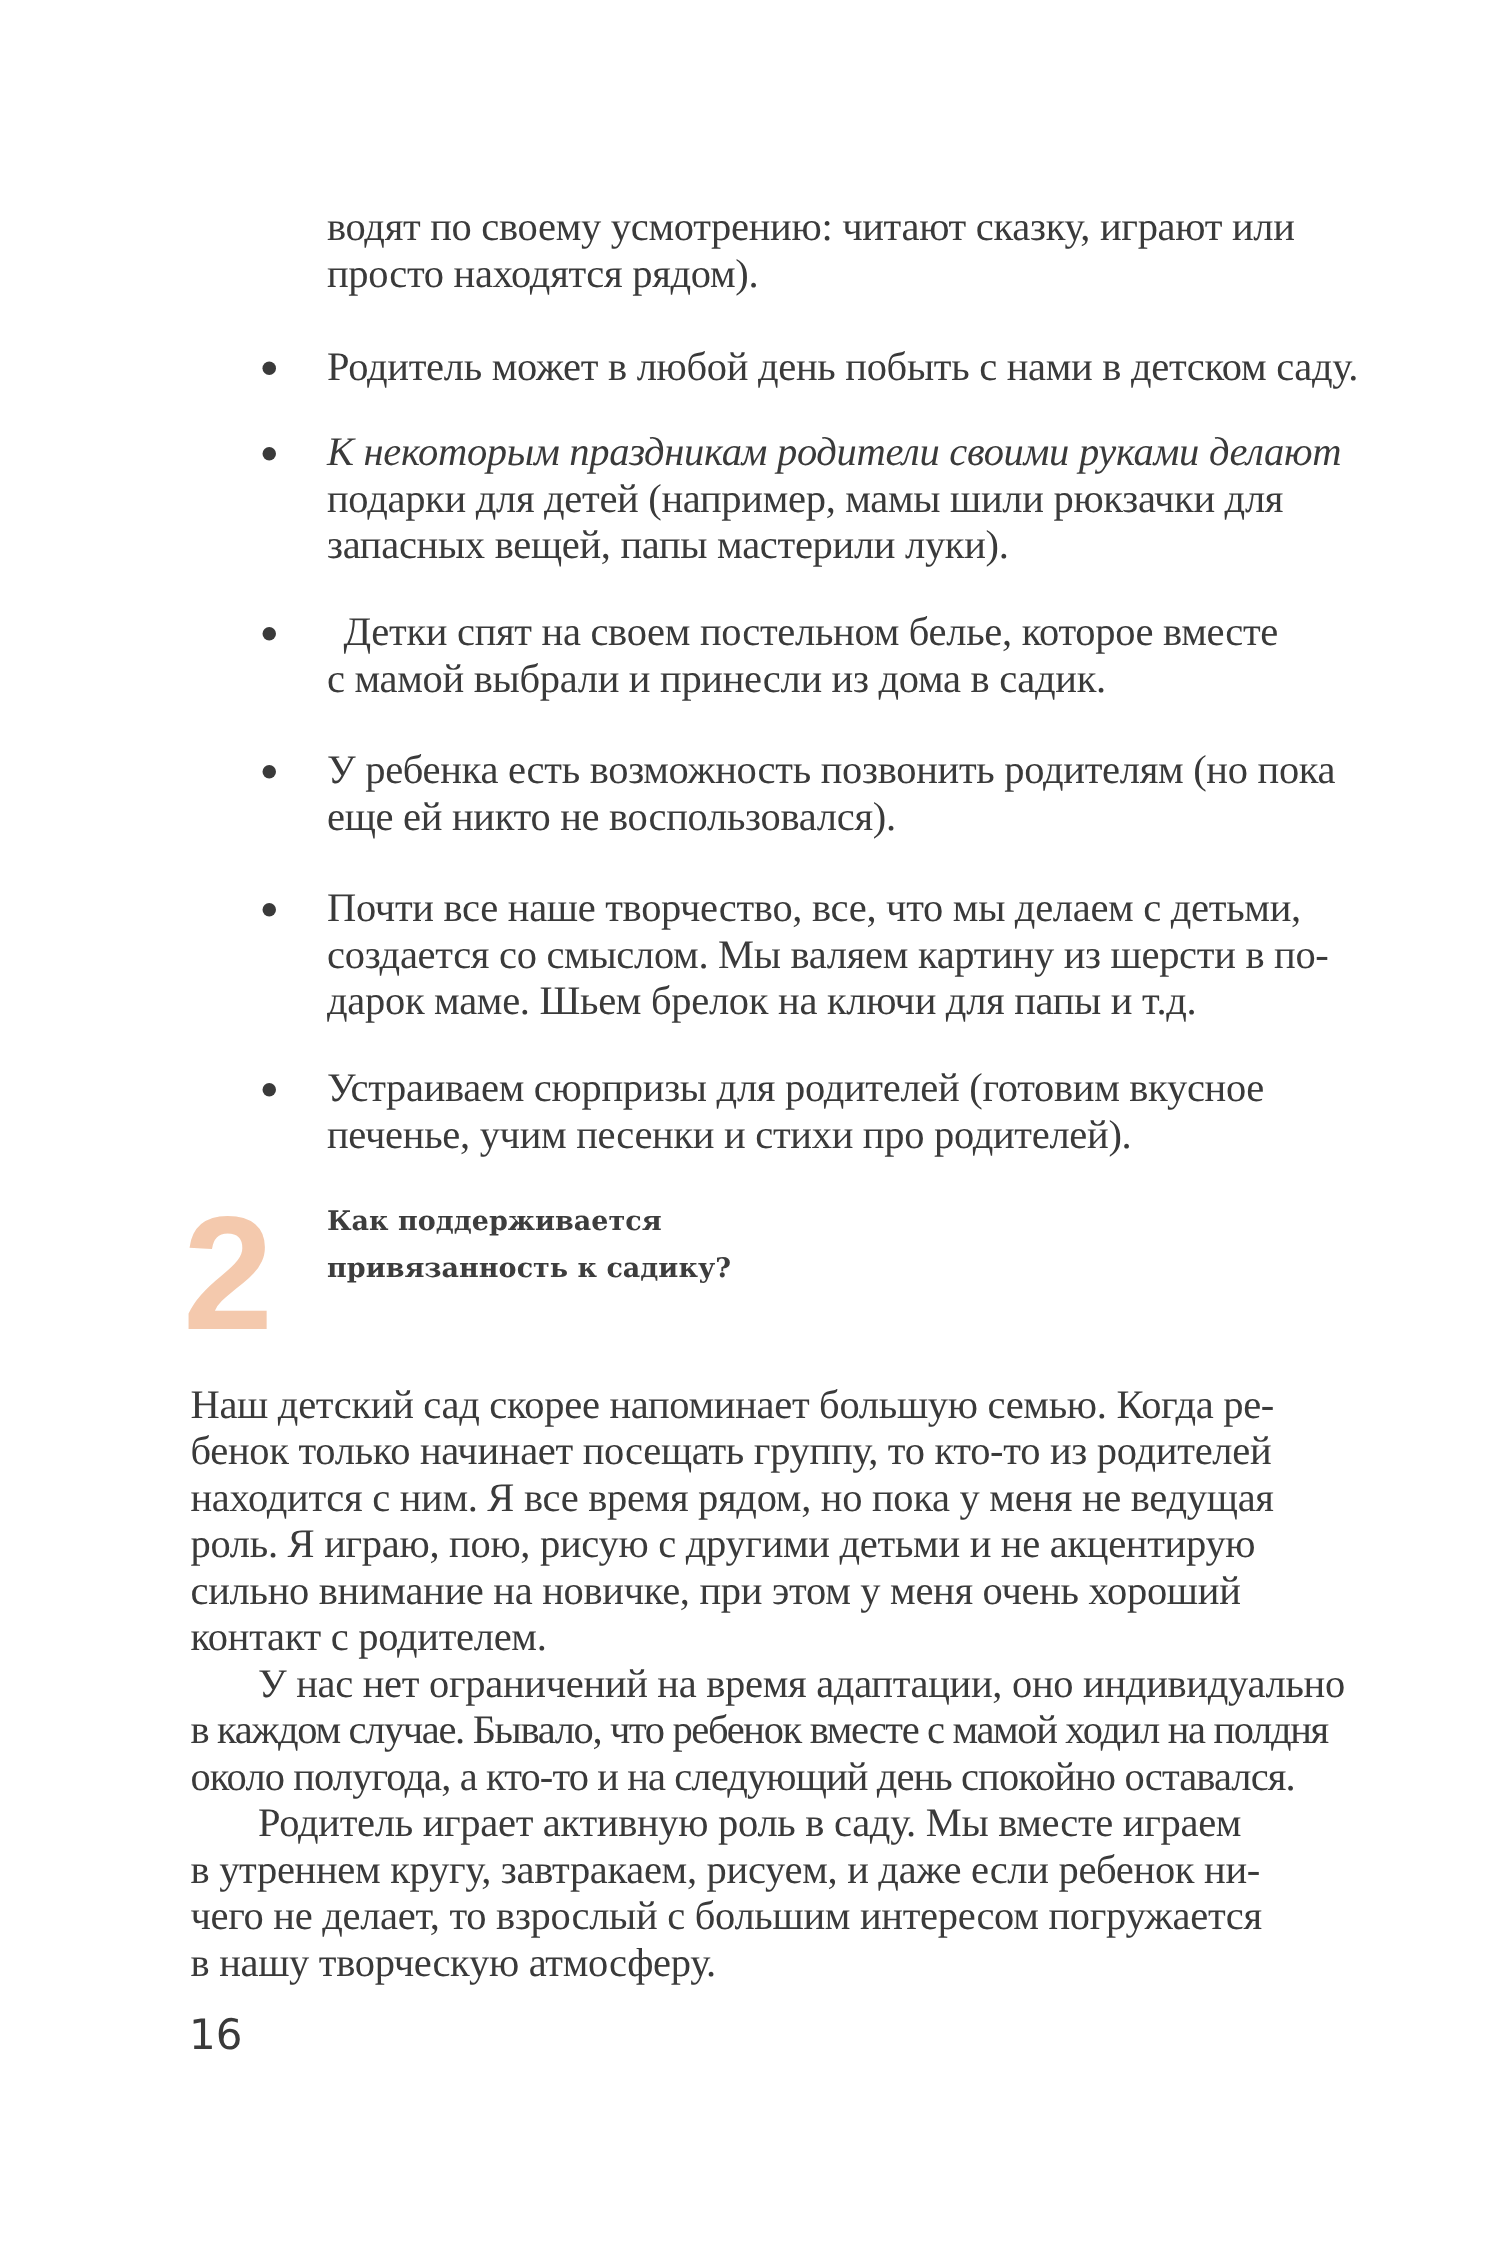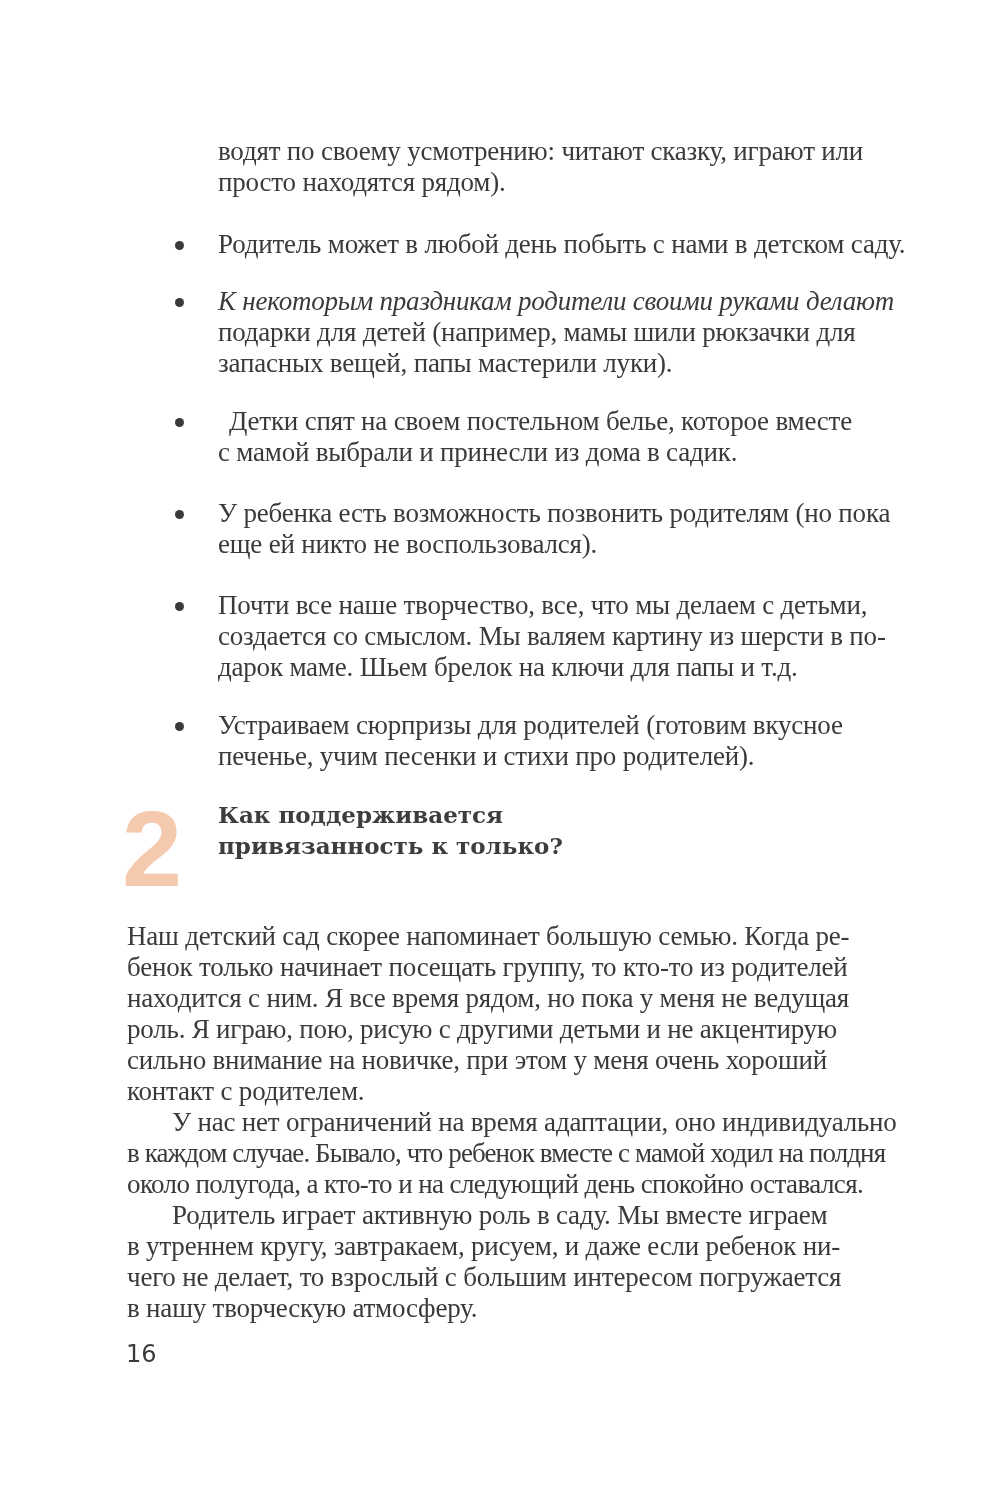--- a/index.html
+++ b/index.html
@@ -41,31 +41,31 @@
       font-family: "Liberation Sans", "DejaVu Sans", sans-serif;
       font-weight: bold;
       font-size: 108px;
       line-height: 108px;
       color: #f4c9ad;
     }
     .heading {
       position: absolute;
       font-family: "DejaVu Serif", "Liberation Serif", serif;
       font-weight: bold;
-      font-size: 23px;
+      font-size: 18px;
       line-height: 30px;
       color: #3d3d3d;
       white-space: nowrap;
     }
     .page-number {
       position: absolute;
       left: 126px;
       top: 1340px;
       font-family: "DejaVu Sans", "Liberation Sans", sans-serif;
-      font-size: 24px;
+      font-size: 28px;
       color: #3a3a3a;
     }
   </style>
 </head>
 <body>
 
 <div class="page">
 
   <div>
     <div class="line" style="left:218px; top:136px;">водят по своему усмотрению: читают сказку, играют или</div>
@@ -108,21 +108,21 @@
     <div>
       <span class="bullet" style="left:175px; top:722px;"></span>
       <div class="line" style="left:218px; top:710px;">Устраиваем сюрпризы для родителей (готовим вкусное</div>
       <div class="line" style="left:218px; top:741px;">печенье, учим песенки и стихи про родителей).</div>
     </div>
   </div>
 
   <div>
     <div class="section-number">2</div>
     <div class="heading" style="left:218px; top:800px;">Как поддерживается</div>
-    <div class="heading" style="left:218px; top:831px;">привязанность к только?</div>
+    <div class="heading" style="left:218px; top:831px;">привязанность к садику?</div>
   </div>
 
   <div>
 
     <div>
       <div class="line" style="left:127px; top:921px;">Наш детский сад скорее напоминает большую семью. Когда ре-</div>
       <div class="line" style="left:127px; top:952px;">бенок только начинает посещать группу, то кто-то из родителей</div>
       <div class="line" style="left:127px; top:983px;">находится с ним. Я все время рядом, но пока у меня не ведущая</div>
       <div class="line" style="left:127px; top:1014px;">роль. Я играю, пою, рисую с другими детьми и не акцентирую</div>
       <div class="line" style="left:127px; top:1045px;">сильно внимание на новичке, при этом у меня очень хороший</div>

